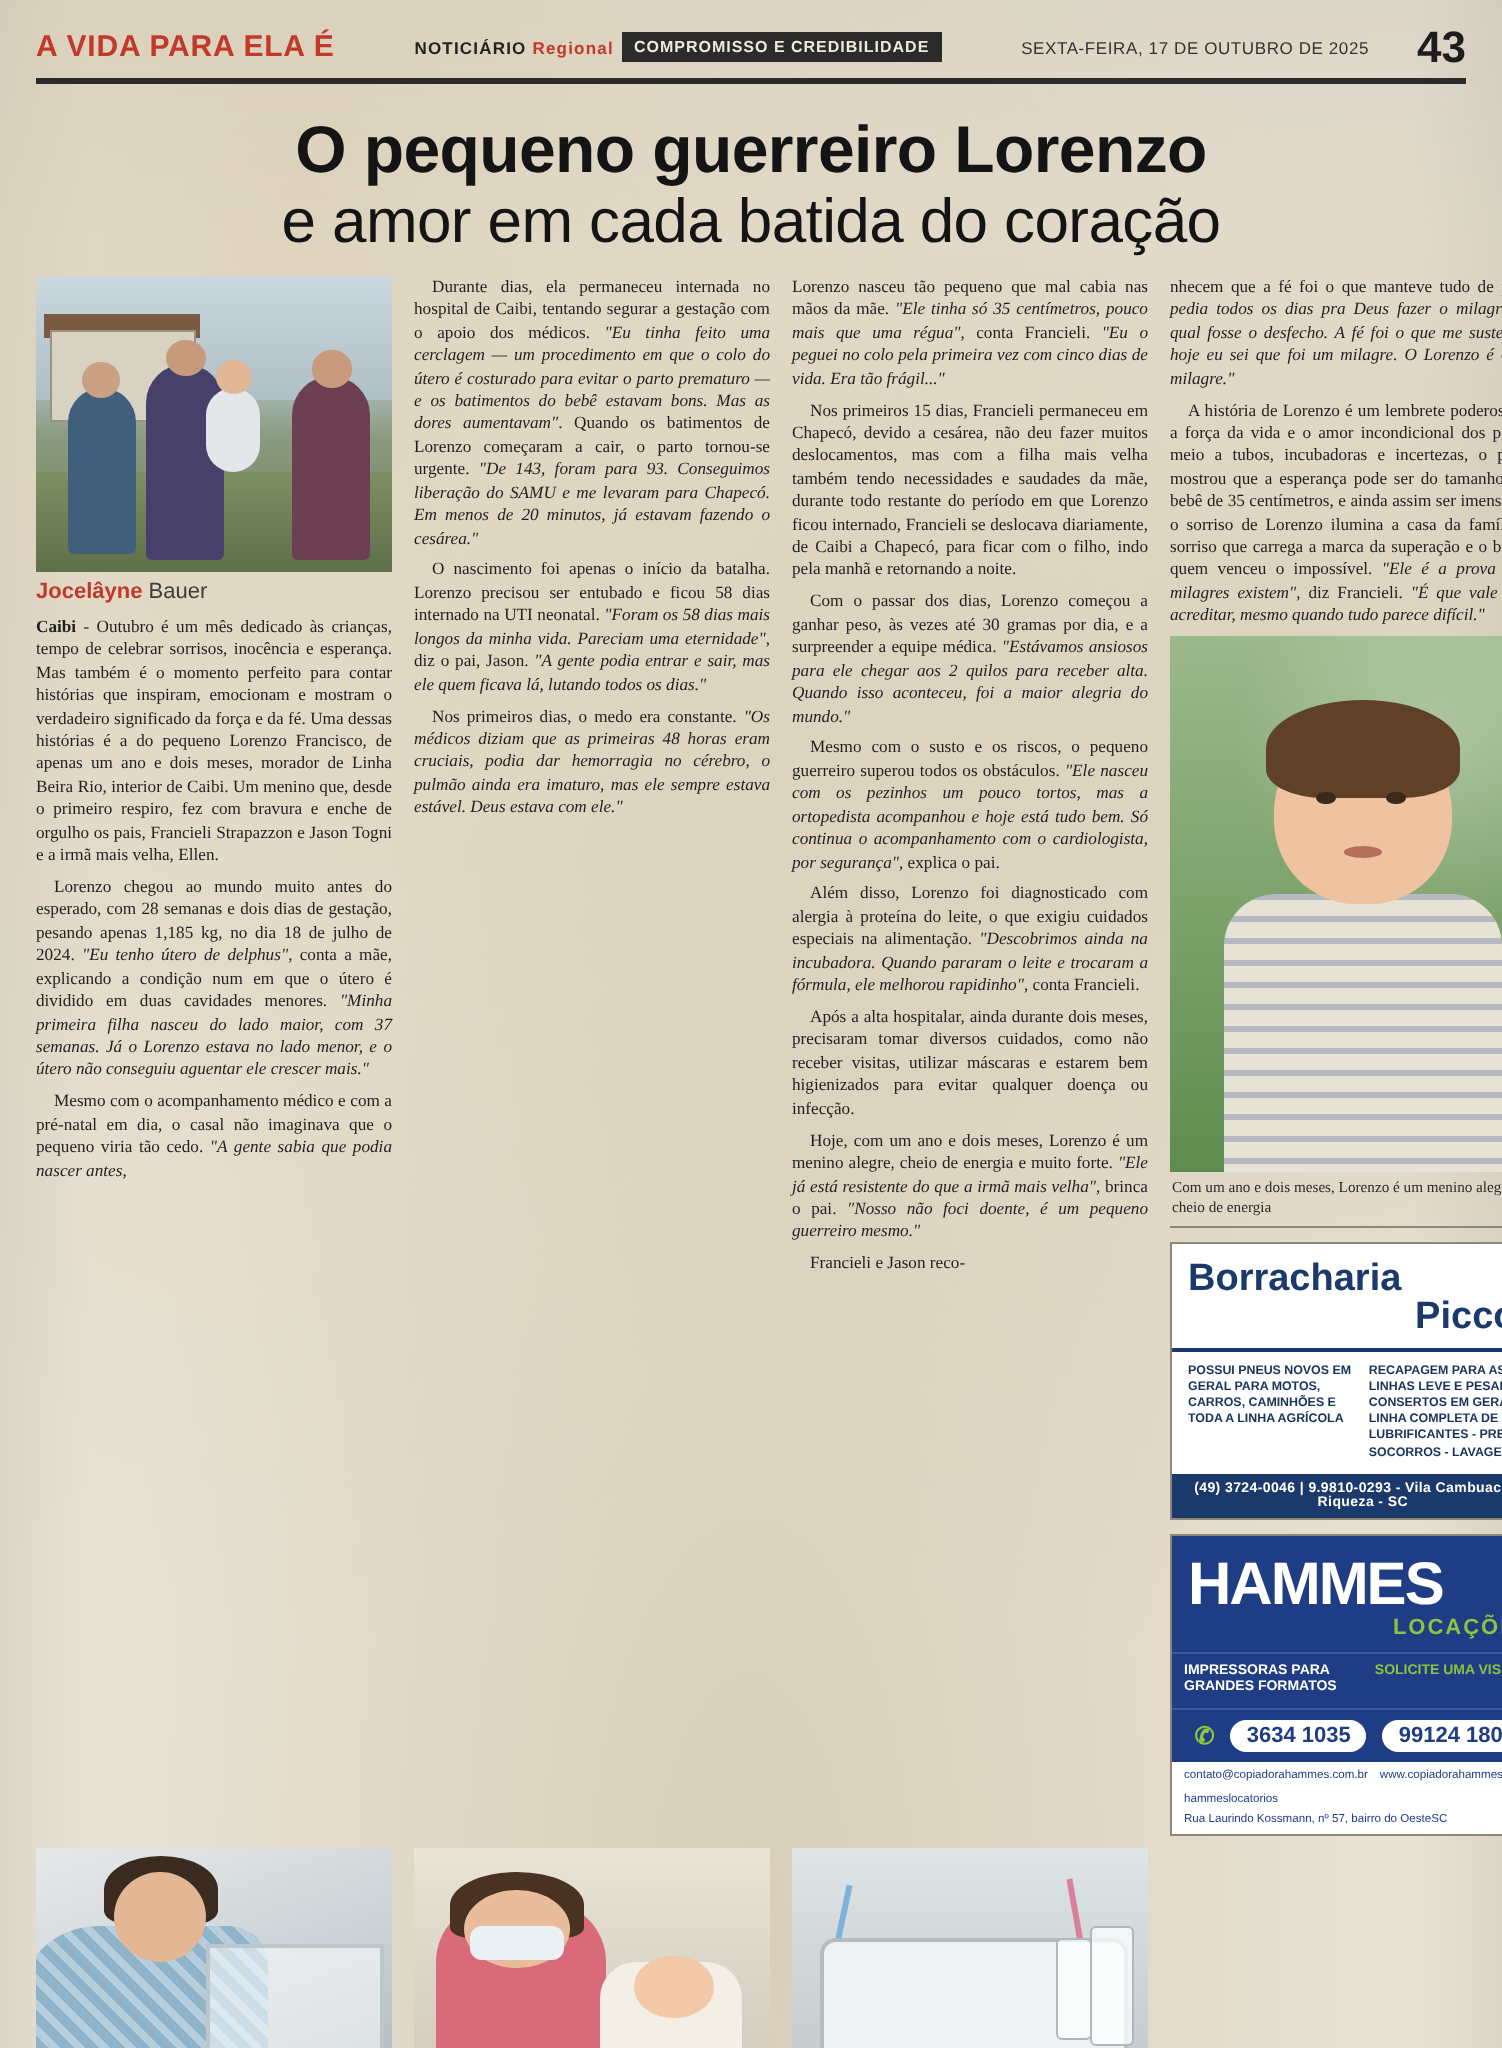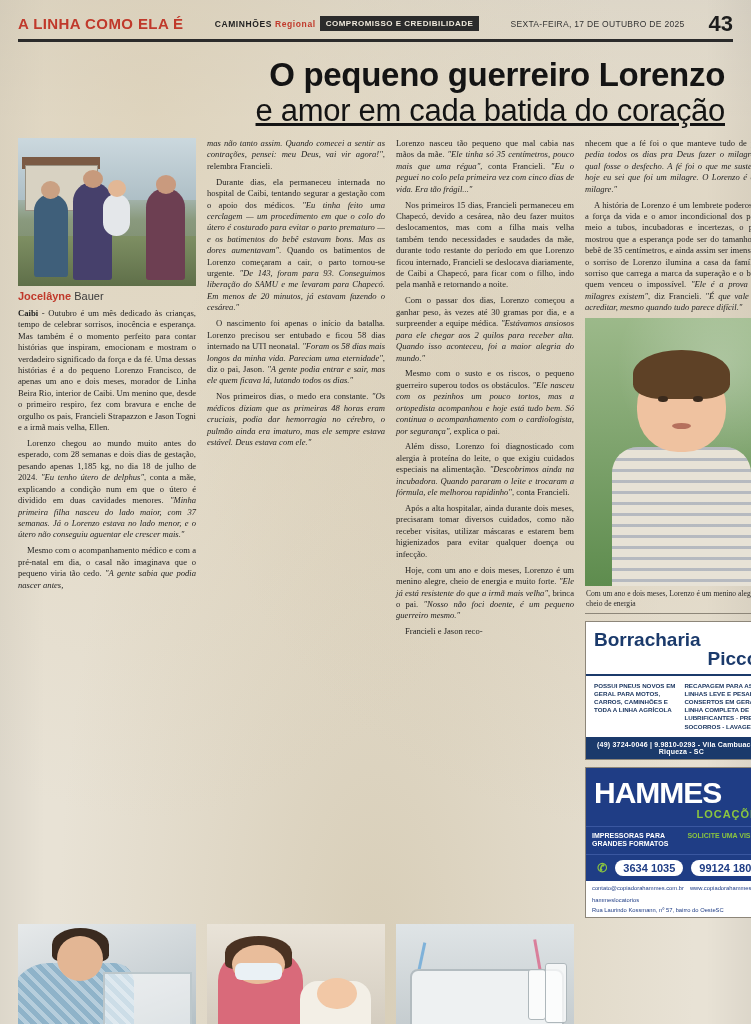--- a/index.html
+++ b/index.html
@@ -56,39 +56,38 @@
     font-family:"Liberation Sans", sans-serif;
     font-size:8.5px;color:#333;letter-spacing:.3px;
   }
   .folio{
     font-family:"Liberation Sans", sans-serif;
     font-size:22px;font-weight:bold;color:#1d1d1d;line-height:.9;
   }
   
   .headline{
     position:relative;
-    text-align:right;
+    text-align:center;
     margin:16px 8px 10px 8px;
   }
   .hl1{
     font-family:"Liberation Sans", sans-serif;
     font-weight:bold;font-size:33px;line-height:1.05;color:#141414;
     letter-spacing:-.3px;
   }
   .hl2{
     font-family:"Liberation Sans", sans-serif;
     font-size:32px;line-height:1.08;color:#141414;letter-spacing:-.3px;
     margin-top:2px;
   }
   .hl2 b{font-weight:bold;}
   .hl3{
     font-family:"Liberation Sans", sans-serif;
     font-size:31px;line-height:1.08;color:#141414;letter-spacing:-.3px;
     margin-top:2px;
-    text-decoration:underline;
   }
   
   .body-grid{
     position:relative;
     display:grid;
     grid-template-columns:178px 178px 178px 1fr;
     column-gap:11px;
     margin-top:6px;
   }
   .col{position:relative;}
@@ -231,24 +230,24 @@
     column-gap:11px;margin-top:6px;
   }
 </style>
 </head>
 <body>
 
 <div class="page">
   <div class="paper-tint"></div>
 
   <div class="masthead">
-    <div class="mast-left">A LINHA COMO ELA É</div>
+    <div class="mast-left">A VIDA PARA ELA É</div>
     <div class="mast-center">
       <div class="mc-a">
-        <span>CAMINHÕES</span>
+        <span>NOTICIÁRIO</span>
         <span class="red">Regional</span>
       </div>
       <div class="mc-b">COMPROMISSO E CREDIBILIDADE</div>
     </div>
     <div class="mast-right">
       <div class="mast-date">SEXTA-FEIRA, 17 DE OUTUBRO DE 2025</div>
       <div class="folio">43</div>
     </div>
   </div>
 
@@ -274,21 +273,20 @@
       <div class="byline">
         <div class="by-name"><span>Jocelâyne </span><span class="last">Bauer</span></div>
       </div>
 
       <p class="t noind"><b>Caibi</b> - Outubro é um mês dedicado às crianças, tempo de celebrar sorrisos, inocência e esperança. Mas também é o momento perfeito para contar histórias que inspiram, emocionam e mostram o verdadeiro significado da força e da fé. Uma dessas histórias é a do pequeno Lorenzo Francisco, de apenas um ano e dois meses, morador de Linha Beira Rio, interior de Caibi. Um menino que, desde o primeiro respiro, fez com bravura e enche de orgulho os pais, Francieli Strapazzon e Jason Togni e a irmã mais velha, Ellen.</p>
       <p class="t">Lorenzo chegou ao mundo muito antes do esperado, com 28 semanas e dois dias de gestação, pesando apenas 1,185 kg, no dia 18 de julho de 2024. <i>"Eu tenho útero de delphus"</i>, conta a mãe, explicando a condição num em que o útero é dividido em duas cavidades menores. <i>"Minha primeira filha nasceu do lado maior, com 37 semanas. Já o Lorenzo estava no lado menor, e o útero não conseguiu aguentar ele crescer mais."</i></p>
       <p class="t">Mesmo com o acompanhamento médico e com a pré-natal em dia, o casal não imaginava que o pequeno viria tão cedo. <i>"A gente sabia que podia nascer antes,</i></p>
     </div>
 
     <div class="col">
-      <p class="t noind"><i>mas não tanto assim. Quando comecei a sentir as contrações, pensei: meu Deus, vai vir agora!"</i>, relembra Francieli.</p>
       <p class="t">Durante dias, ela permaneceu internada no hospital de Caibi, tentando segurar a gestação com o apoio dos médicos. <i>"Eu tinha feito uma cerclagem — um procedimento em que o colo do útero é costurado para evitar o parto prematuro — e os batimentos do bebê estavam bons. Mas as dores aumentavam"</i>. Quando os batimentos de Lorenzo começaram a cair, o parto tornou-se urgente. <i>"De 143, foram para 93. Conseguimos liberação do SAMU e me levaram para Chapecó. Em menos de 20 minutos, já estavam fazendo o cesárea."</i></p>
       <p class="t">O nascimento foi apenas o início da batalha. Lorenzo precisou ser entubado e ficou 58 dias internado na UTI neonatal. <i>"Foram os 58 dias mais longos da minha vida. Pareciam uma eternidade"</i>, diz o pai, Jason. <i>"A gente podia entrar e sair, mas ele quem ficava lá, lutando todos os dias."</i></p>
       <p class="t">Nos primeiros dias, o medo era constante. <i>"Os médicos diziam que as primeiras 48 horas eram cruciais, podia dar hemorragia no cérebro, o pulmão ainda era imaturo, mas ele sempre estava estável. Deus estava com ele."</i></p>
     </div>
 
     <div class="col">
       <p class="t noind">Lorenzo nasceu tão pequeno que mal cabia nas mãos da mãe. <i>"Ele tinha só 35 centímetros, pouco mais que uma régua"</i>, conta Francieli. <i>"Eu o peguei no colo pela primeira vez com cinco dias de vida. Era tão frágil..."</i></p>
       <p class="t">Nos primeiros 15 dias, Francieli permaneceu em Chapecó, devido a cesárea, não deu fazer muitos deslocamentos, mas com a filha mais velha também tendo necessidades e saudades da mãe, durante todo restante do período em que Lorenzo ficou internado, Francieli se deslocava diariamente, de Caibi a Chapecó, para ficar com o filho, indo pela manhã e retornando a noite.</p>
       <p class="t">Com o passar dos dias, Lorenzo começou a ganhar peso, às vezes até 30 gramas por dia, e a surpreender a equipe médica. <i>"Estávamos ansiosos para ele chegar aos 2 quilos para receber alta. Quando isso aconteceu, foi a maior alegria do mundo."</i></p>
       <p class="t">Mesmo com o susto e os riscos, o pequeno guerreiro superou todos os obstáculos. <i>"Ele nasceu com os pezinhos um pouco tortos, mas a ortopedista acompanhou e hoje está tudo bem. Só continua o acompanhamento com o cardiologista, por segurança"</i>, explica o pai.</p>

